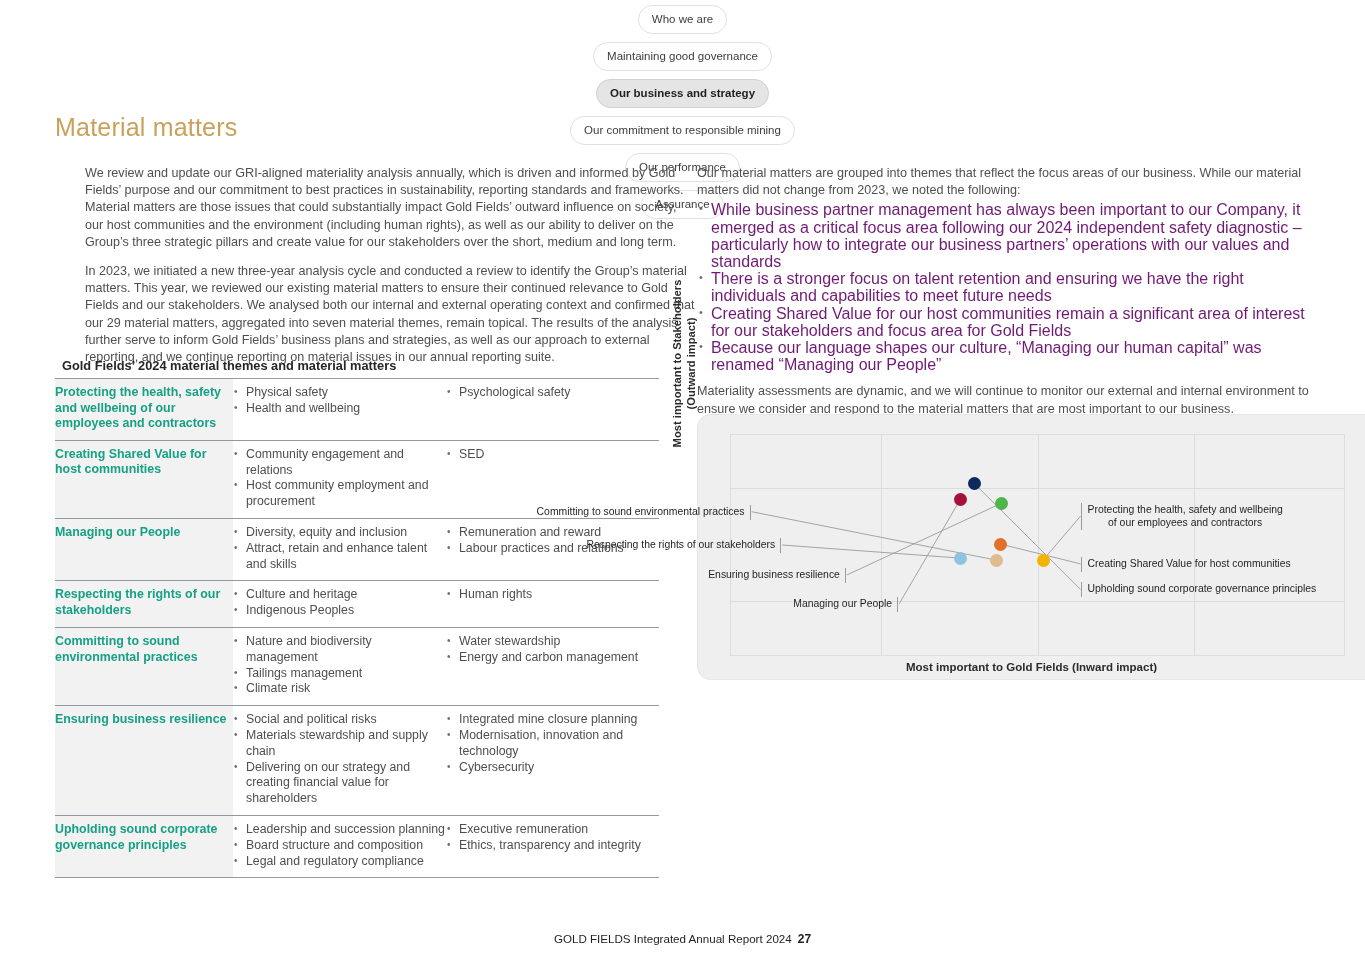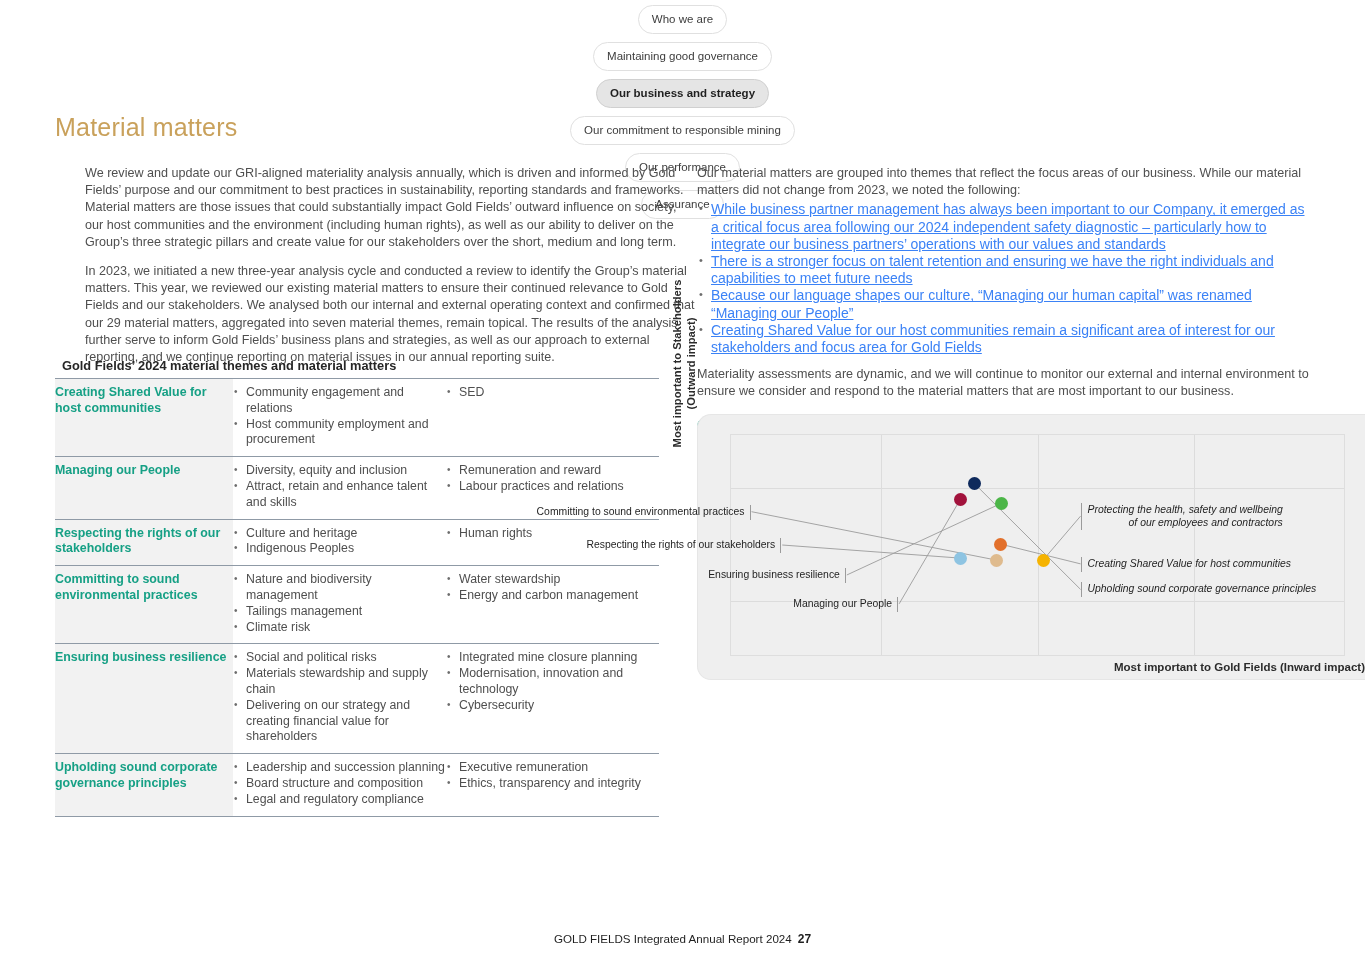--- a/index.html
+++ b/index.html
@@ -54,23 +54,22 @@
   #col-right { position: absolute; left: 697px; top: 165px; width: 615px; }
 
   p.body, .body {
     font-size: 12.6px; line-height: 17.2px; color: #4f4f4f;
     margin: 0 0 12px 0;
   }
 
   ul.bullets { list-style: none; margin: 0 0 10px 0; padding: 0; }
   ul.bullets > li {
     position: relative; padding-left: 14px;
-    font-size: 14px; line-height: 17.2px; color: #3b82f6;
+    font-size: 16px; line-height: 17.2px; color: #701a75;
     margin-bottom: 0px;
-    text-decoration: underline;
   }
   ul.bullets > li:before {
     content: "\2022"; position: absolute; left: 2px; top: -1px;
     color: #6d6d6d; font-size: 11px;
   }
 
   
   #table-heading {
     position: absolute; left: 62px; top: 358px;
     font-size: 12.8px; font-weight: bold; color: #262626;
@@ -124,34 +123,34 @@
 
   #ylabel {
     position: absolute; left: -28px; top: 36px;
     width: 175px;
     transform: rotate(-90deg); transform-origin: left top;
     font-size: 11.2px; font-weight: bold; color: #2b2b2b;
     text-align: center; line-height: 14px;
   }
   #xlabel {
     position: absolute; left: 0; right: 0; bottom: 6px;
-    text-align: right;
+    text-align: center;
     font-size: 11.5px; font-weight: bold; color: #2b2b2b;
   }
 
   .dot {
     position: absolute; width: 13px; height: 13px; border-radius: 50%;
     margin-left: -6.5px; margin-top: -6.5px;
   }
   .callout {
     position: absolute; font-size: 10.4px; color: #1f1f1f;
     line-height: 13px; white-space: nowrap;
   }
   .callout.left  { text-align: right;  border-right: 1.3px solid #9b9b9b; padding-right: 5px; }
-  .callout.right { text-align: right;   border-left:  1.3px solid #9b9b9b; padding-left: 6px; font-style: italic; }
+  .callout.right { text-align: center;   border-left:  1.3px solid #9b9b9b; padding-left: 6px; }
 
   #leader-svg { position: absolute; left: 0; top: 0; width: 668px; height: 266px; pointer-events: none; }
 
   
   #footer {
     position: absolute; left: 0; bottom: 22px; width: 1365px;
     text-align: center; font-size: 11.6px; color: #1f1f1f;
   }
   #footer .pageno { font-weight: bold; font-size: 12px; margin-left: 6px; }
 </style>
@@ -202,20 +201,34 @@
 <div id="col-left">
   <p class="body">We review and update our GRI-aligned materiality analysis annually, which is driven and informed by Gold Fields’ purpose and our commitment to best practices in sustainability, reporting standards and frameworks. Material matters are those issues that could substantially impact Gold Fields’ outward influence on society, our host communities and the environment (including human rights), as well as our ability to deliver on the Group’s three strategic pillars and create value for our stakeholders over the short, medium and long term.</p>
   <p class="body">In 2023, we initiated a new three-year analysis cycle and conducted a review to identify the Group’s material matters. This year, we reviewed our existing material matters to ensure their continued relevance to Gold Fields and our stakeholders. We analysed both our internal and external operating context and confirmed that our 29 material matters, aggregated into seven material themes, remain topical. The results of the analysis further serve to inform Gold Fields’ business plans and strategies, as well as our approach to external reporting, and we continue reporting on material issues in our annual reporting suite.</p>
 </div>
 
 <div id="table-heading">Gold Fields’ 2024 material themes and material matters</div>
 
 <table id="matters-table">
   <tbody>
       <tr>
+        <td class="theme-cell">Protecting the health, safety and wellbeing of our employees and contractors</td>
+        <td class="mm-col">
+          <ul class="mmlist">
+            <li>Physical safety</li>
+            <li>Health and wellbeing</li>
+          </ul>
+        </td>
+        <td class="mm-col2">
+          <ul class="mmlist">
+            <li>Psychological safety</li>
+          </ul>
+        </td>
+      </tr>
+      <tr>
         <td class="theme-cell">Creating Shared Value for host communities</td>
         <td class="mm-col">
           <ul class="mmlist">
             <li>Community engagement and relations</li>
             <li>Host community employment and procurement</li>
           </ul>
         </td>
         <td class="mm-col2">
           <ul class="mmlist">
             <li>SED</li>
@@ -301,22 +314,22 @@
         </td>
       </tr>
     </tbody>
 </table>
 
 <div id="col-right">
   <p class="body" style="margin-bottom:2px;">Our material matters are grouped into themes that reflect the focus areas of our business. While our material matters did not change from 2023, we noted the following:</p>
   <ul class="bullets">
       <li>While business partner management has always been important to our Company, it emerged as a critical focus area following our 2024 independent safety diagnostic – particularly how to integrate our business partners’ operations with our values and standards</li>
       <li>There is a stronger focus on talent retention and ensuring we have the right individuals and capabilities to meet future needs</li>
+      <li>Creating Shared Value for our host communities remain a significant area of interest for our stakeholders and focus area for Gold Fields</li>
       <li>Because our language shapes our culture, “Managing our human capital” was renamed “Managing our People”</li>
-      <li>Creating Shared Value for our host communities remain a significant area of interest for our stakeholders and focus area for Gold Fields</li>
     </ul>
   <p class="body">Materiality assessments are dynamic, and we will continue to monitor our external and internal environment to ensure we consider and respond to the material matters that are most important to our business.</p>
   <div id="themes-heading">Our material themes</div>
 </div>
 
 <div id="matrix-panel">
 
   <div id="ylabel">Most important to Stakeholders (Outward impact)</div>
 
   <div id="matrix-grid">

